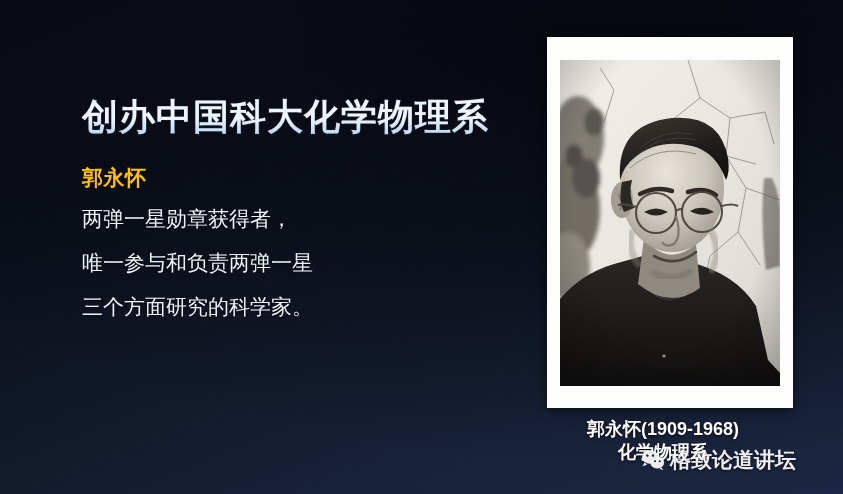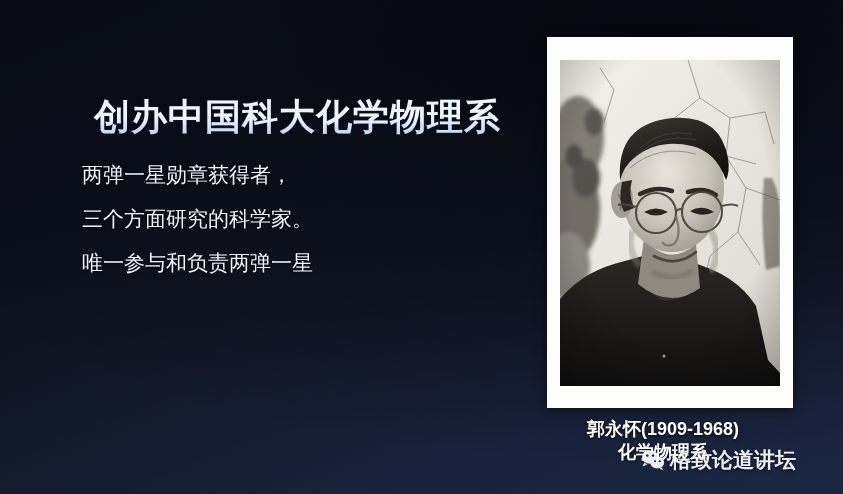--- a/index.html
+++ b/index.html
@@ -46,21 +46,21 @@
     font-size: 36px;
     font-weight: bold;
     letter-spacing: 1px;
     line-height: 1.18;
     color: #ffffff;
     background: linear-gradient(180deg, #ffffff 0%, #ffffff 52%, #cfe0f2 78%, #b9cde4 100%);
     -webkit-background-clip: text;
     background-clip: text;
     -webkit-text-fill-color: transparent;
     text-shadow: 0 0 1px rgba(200,225,255,.35);
-    margin: 0 0 26px 12px;
+    margin: 0 0 26px 0;
     white-space: nowrap;
   }
 
   .slide-subtitle {
     font-size: 25px;
     color: #f2f6fb;
     line-height: 1.3;
     margin: 0 0 28px 0;
     white-space: nowrap;
     text-shadow: 0 1px 2px rgba(0,0,0,.55);
@@ -152,24 +152,25 @@
 
 <div id="slide">
 
   <div id="noise"></div>
 
   <div id="text-col">
 
     <h1 class="slide-title">创办中国科大化学物理系</h1>
 
 
+    <div class="person-name">郭永怀</div>
 
     <div class="bio-line">两弹一星勋章获得者，</div>
+    <div class="bio-line">唯一参与和负责两弹一星</div>
     <div class="bio-line">三个方面研究的科学家。</div>
-    <div class="bio-line">唯一参与和负责两弹一星</div>
   </div>
 
   <div id="photo-block">
     <div id="photo-frame"></div>
     <div id="photo-inner">
 
       <svg id="portrait-svg" viewBox="0 0 220 326" preserveAspectRatio="xMidYMid slice">
         <defs>
           <linearGradient id="wallG" x1="0" y1="0" x2="1" y2="1">
             <stop offset="0%" stop-color="#f2f0ea"></stop>

